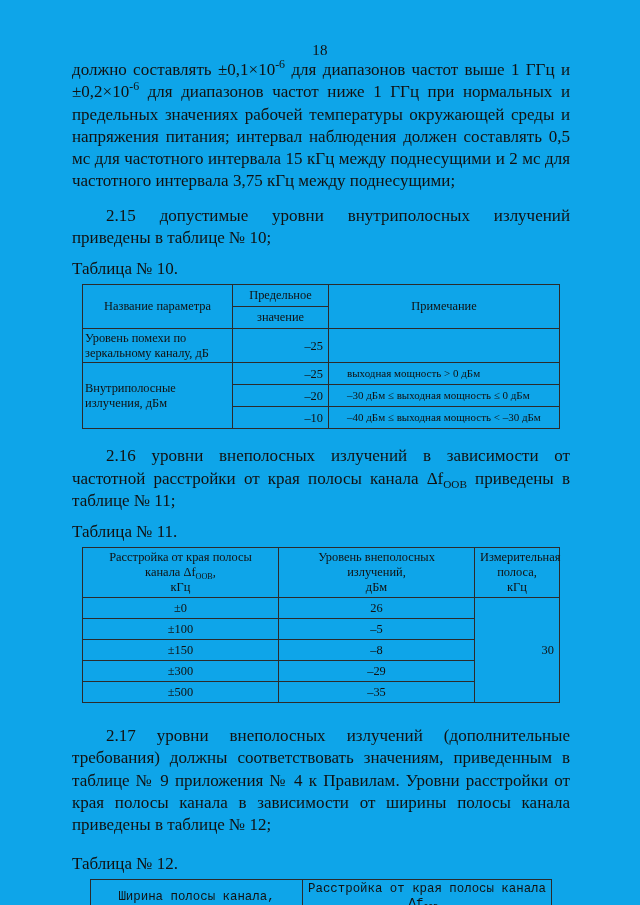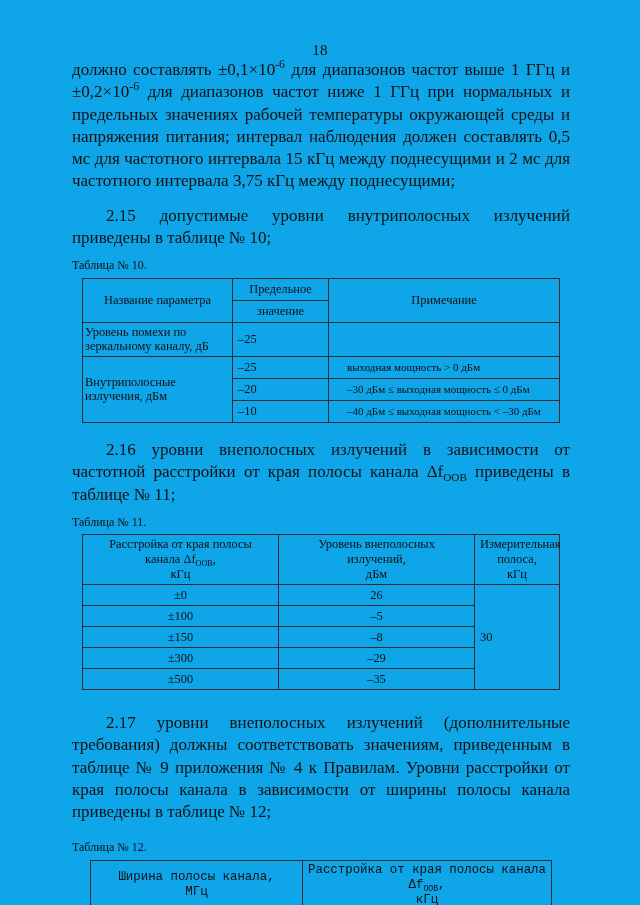--- a/index.html
+++ b/index.html
@@ -46,38 +46,38 @@
     font-size: 0.70em;
     vertical-align: super;
     line-height: 0;
   }
   sub.sub {
     font-size: 0.66em;
     vertical-align: sub;
     line-height: 0;
   }
   .table-caption {
-    font-size: 12px;
+    font-size: 17px;
     margin: 9px 0 4px 0;
     line-height: 1.3;
   }
   table.doc-table {
     border-collapse: collapse;
     font-size: 12.4px;
     width: 100%;
     table-layout: fixed;
   }
   table.doc-table td, table.doc-table th {
     border: 1px solid #2b2b2b;
     padding: 2px 5px;
     vertical-align: middle;
     font-weight: normal;
     line-height: 1.18;
   }
-  .c { text-align: left; }
+  .c { text-align: right; }
 
   
   .t10-wrap { margin: 0 10px 0 10px; }
   .t10 col.c1 { width: 150px; }
   .t10 col.c2 { width: 96px; }
   .t10 col.c3 { width: auto; }
   .t10 td { height: 17px; }
   .t10 .hdr { text-align: center; }
   .t10 .namecell { padding-left: 2px; }
   .t10 .note { padding-left: 18px; font-size: 11px; }

